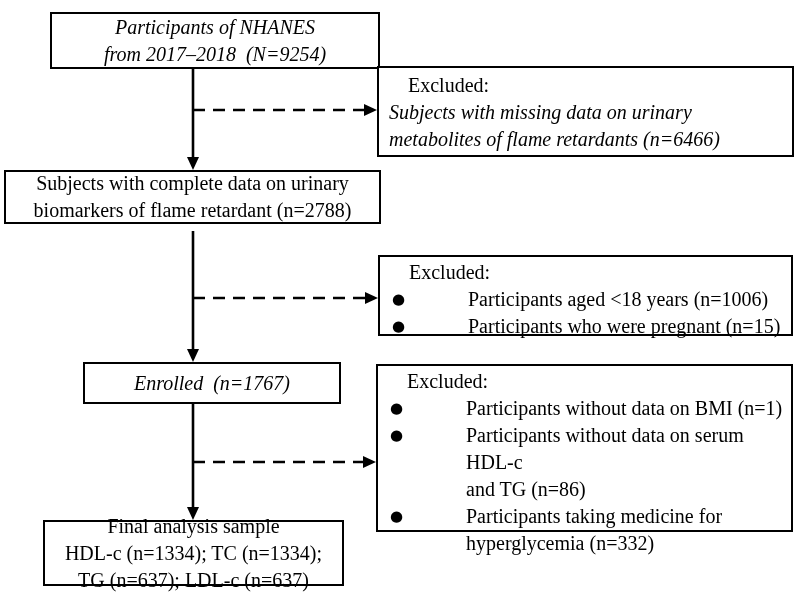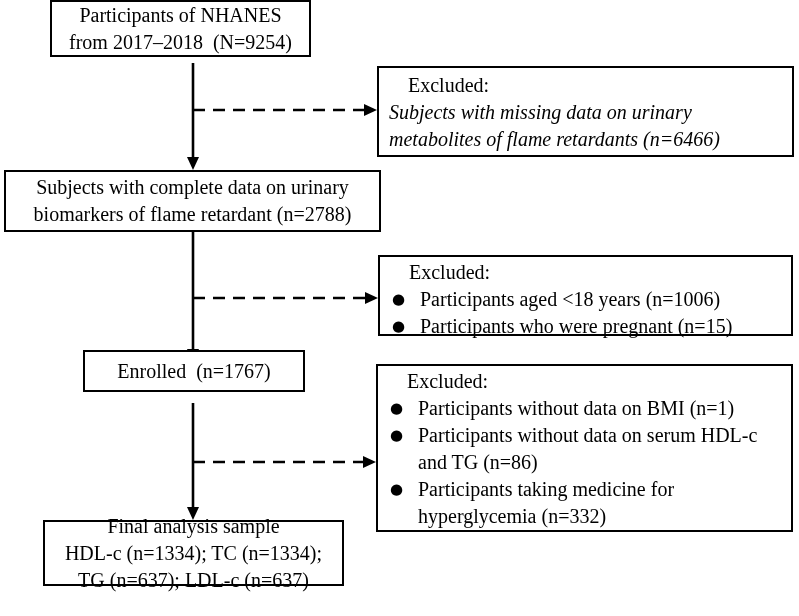--- a/index.html
+++ b/index.html
@@ -60,26 +60,27 @@
     align-items: start;
   }
   .bullet-glyph {
     font-size: 15px;
     line-height: 27px;
     padding-left: 2px;
     font-family: "DejaVu Sans", sans-serif;
   }
   .bullet-text {
     white-space: pre-wrap;
+    margin-left: 48px;
   }
 
   
-  #box-nhanes        { left: 50px;  top: 0;   width: 261px; height: 57px; }
-  #box-complete-data { left: 4px;   top: 170px; width: 377px; height: 62px; }
-  #box-enrolled      { left: 83px;  top: 350px; width: 222px; height: 42px; }
+  #box-nhanes        { left: 50px;  top: 12px;   width: 330px; height: 57px; font-style: italic; }
+  #box-complete-data { left: 4px;   top: 170px; width: 377px; height: 54px; }
+  #box-enrolled      { left: 83px;  top: 362px; width: 258px; height: 42px; font-style: italic; }
   #box-final         { left: 43px;  top: 520px; width: 301px; height: 66px; }
   #box-excluded-1    { left: 377px; top: 66px;  width: 417px; height: 91px;  padding-top: 4px; }
   #box-excluded-2    { left: 378px; top: 255px; width: 415px; height: 81px; }
   #box-excluded-3    { left: 376px; top: 364px; width: 417px; height: 168px; }
 </style>
 </head>
 <body>
 
 <div class="canvas">
 

